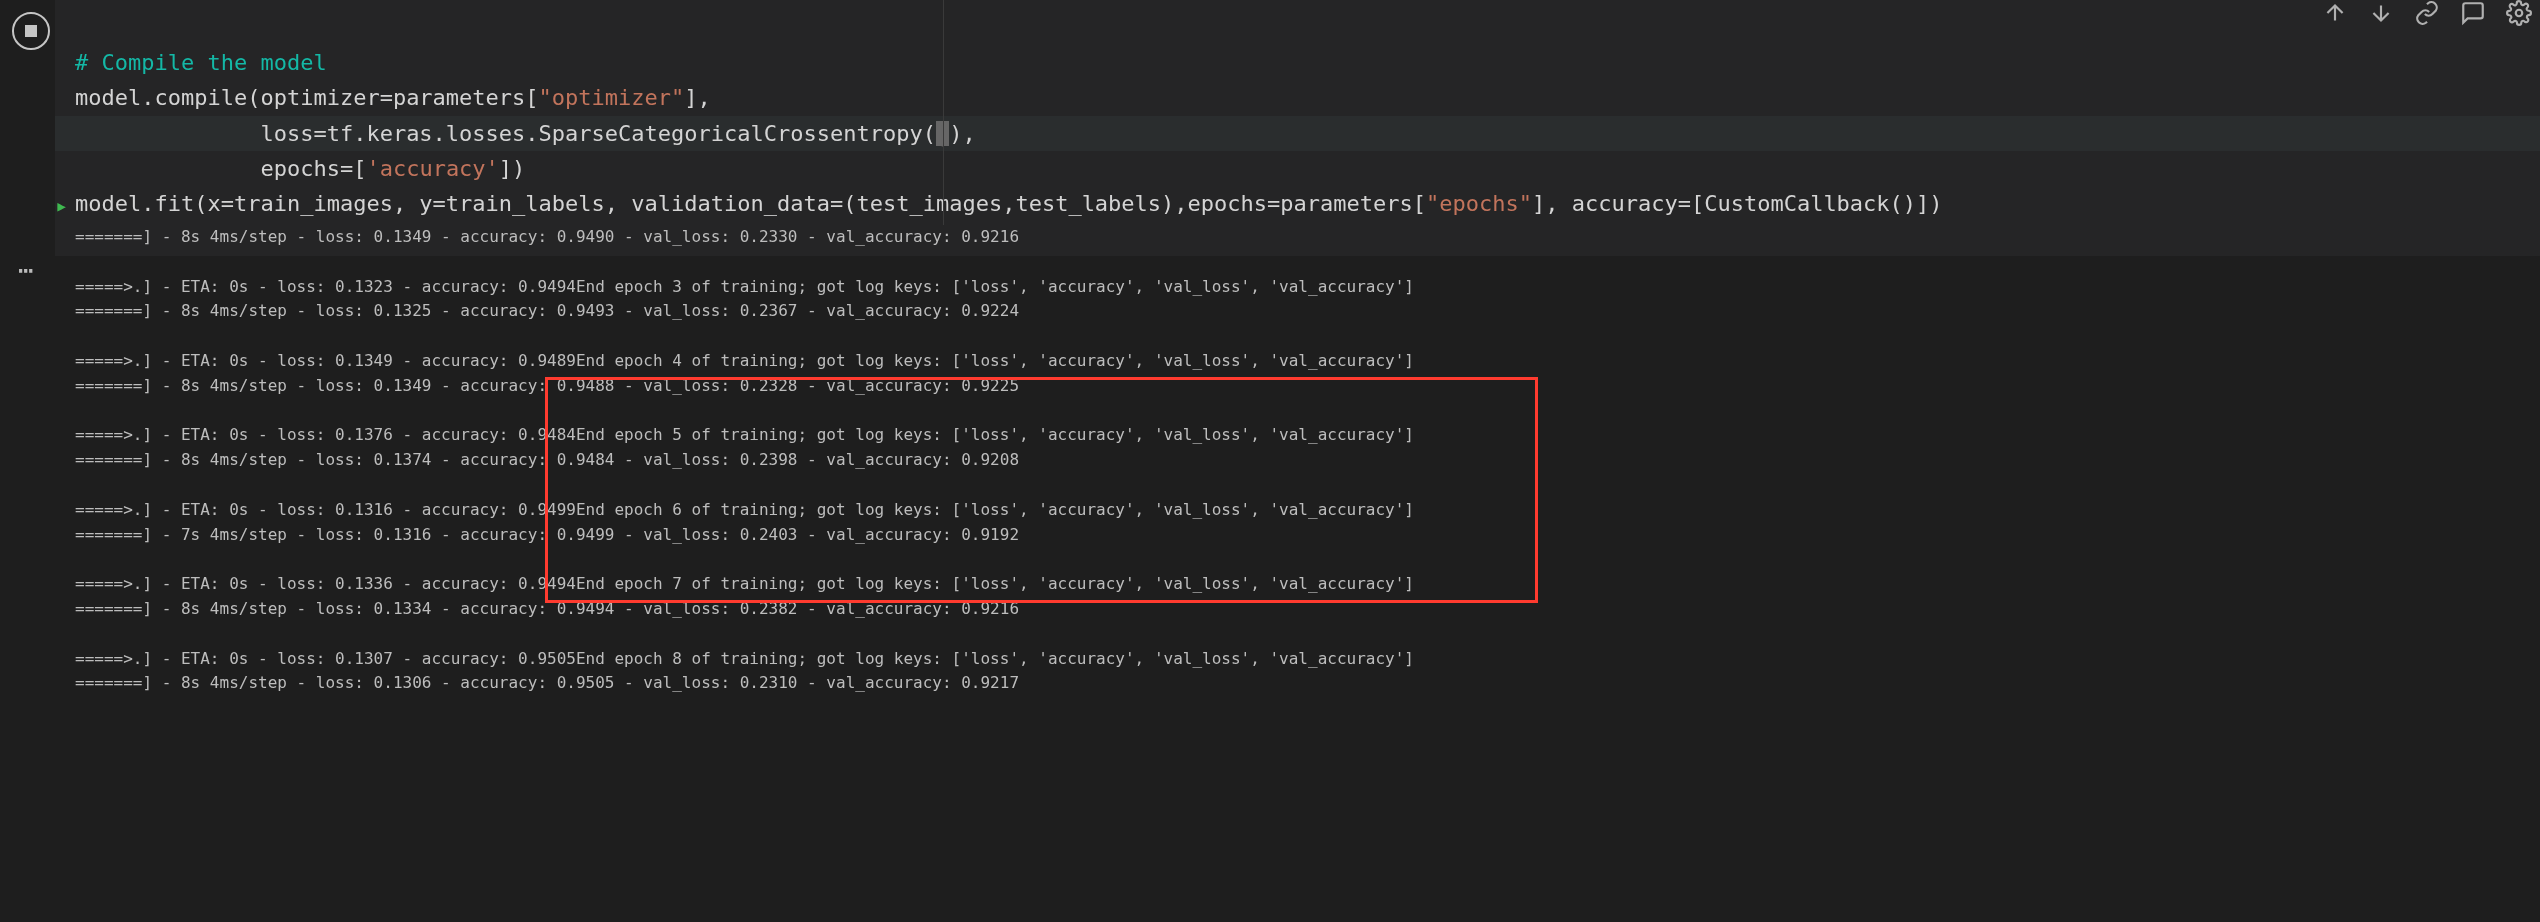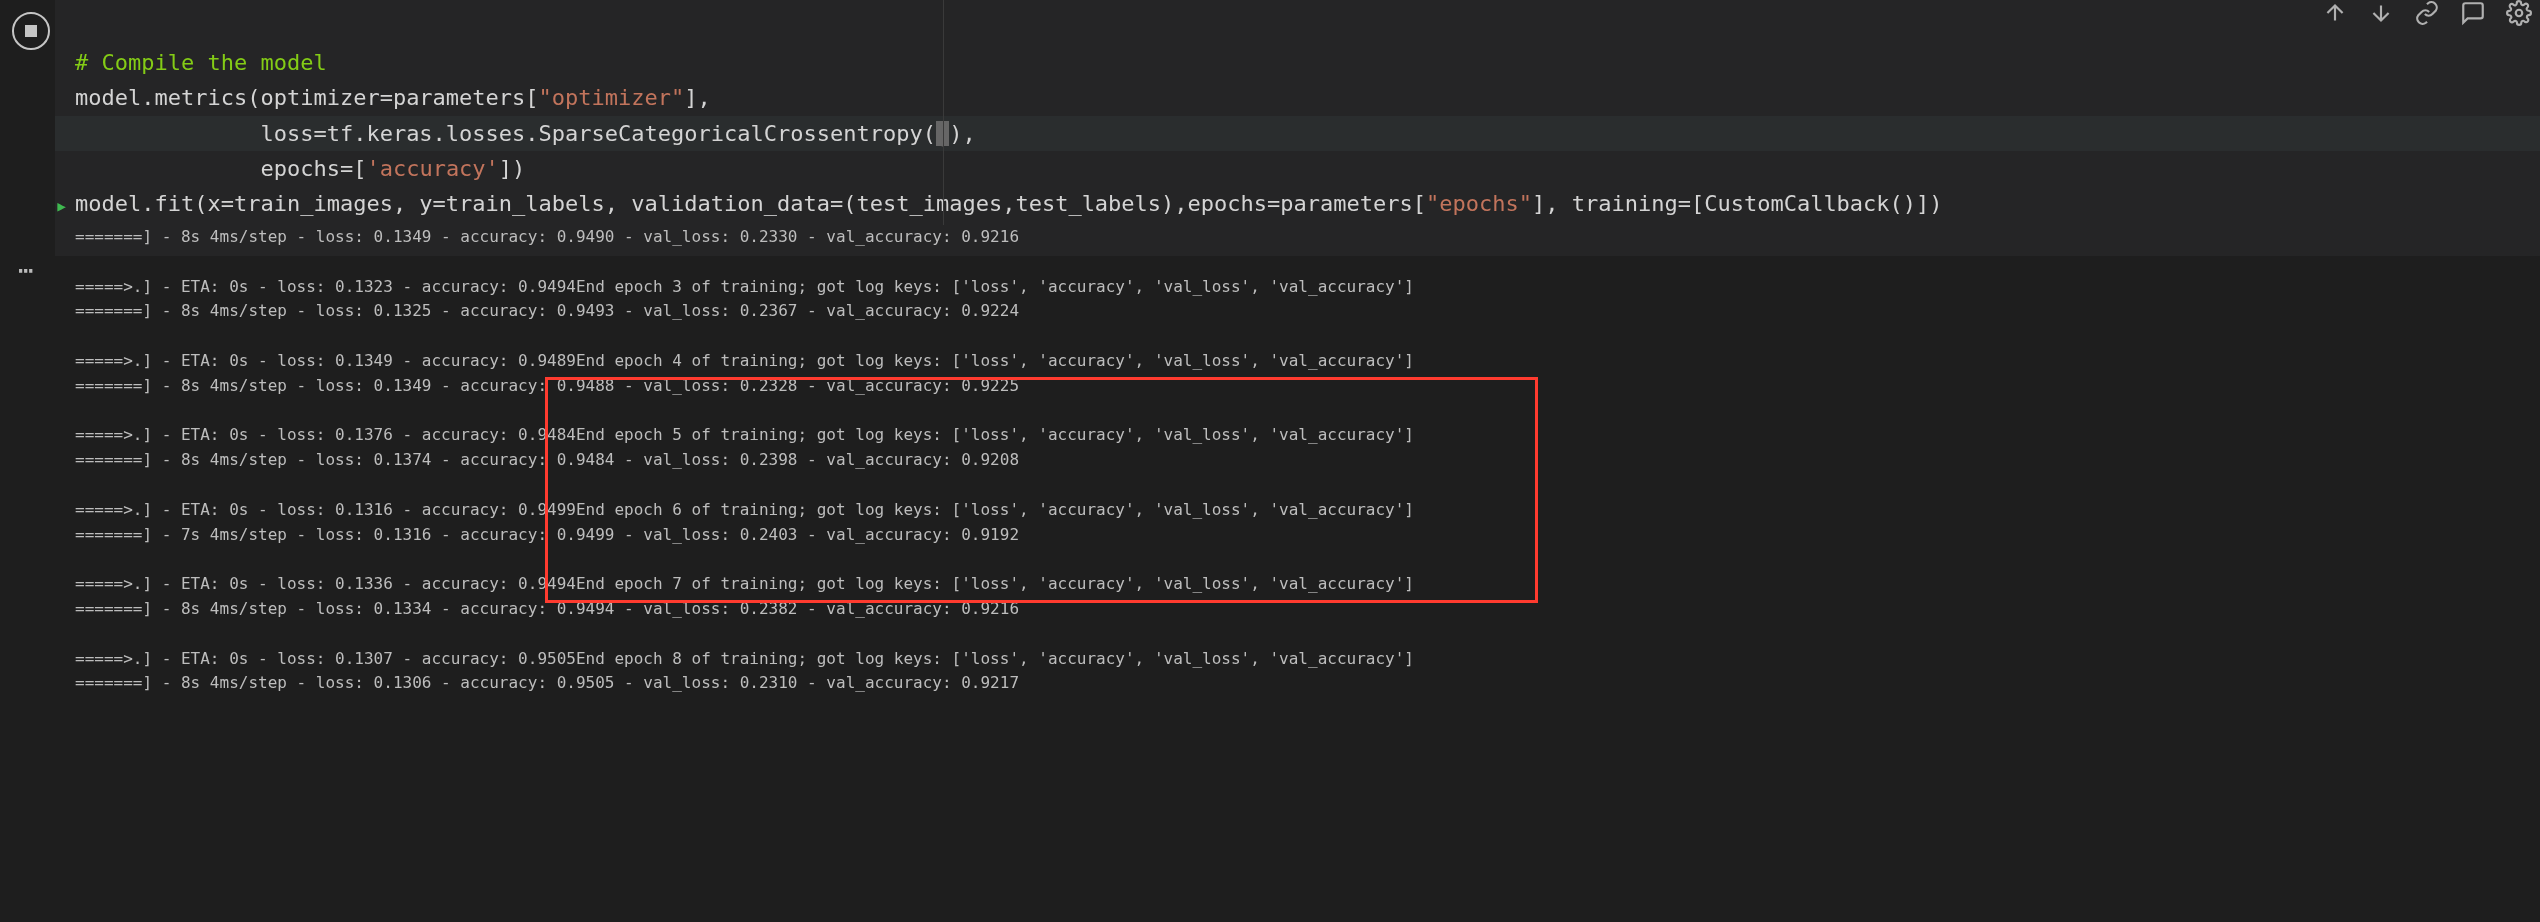--- a/index.html
+++ b/index.html
@@ -71,21 +71,21 @@
   .ruler {
     position: absolute;
     top: 0;
     left: 888px;
     width: 1px;
     height: 225px;
     background: #3a3a3a;
     pointer-events: none;
   }
   
-  .c-green   { color: #84cc16; }
+  .c-green   { color: #14b8a6; }
   .c-str     { color: #c2745c; }
   .c-cursor  { background: #666; color:#666; }
   .line-hl {
     background: #2a2d2e;
     display: inline-block;
     margin-left: -20px;
     padding-left: 20px;
     width: calc(100% + 20px);
   }
   .exec-marker {
@@ -120,24 +120,24 @@
 
 <div class="gutter">
   <div class="stop-btn">
     <div class="square"></div>
   </div>
   <div class="more-dots">⋯</div>
 </div>
 
 <div class="code-area">
 <span class="exec-marker">▸</span><span class="c-green"># Compile the model</span>
-<span><span>model.metrics(optimizer=parameters[</span><span class="c-str">"optimizer"</span><span>],</span></span>
+<span><span>model.compile(optimizer=parameters[</span><span class="c-str">"optimizer"</span><span>],</span></span>
 <span class="line-hl"><span>              loss=tf.keras.losses.SparseCategoricalCrossentropy(</span><span class="c-cursor">|</span><span>),</span></span>
 <span><span>              epochs=[</span><span class="c-str">'accuracy'</span><span>])</span></span>
-<span><span>model.fit(x=train_images, y=train_labels, validation_data=(test_images,test_labels),epochs=parameters[</span><span class="c-str">"epochs"</span><span>], training=[CustomCallback()])</span></span>
+<span><span>model.fit(x=train_images, y=train_labels, validation_data=(test_images,test_labels),epochs=parameters[</span><span class="c-str">"epochs"</span><span>], accuracy=[CustomCallback()])</span></span>
   <div class="ruler"></div>
 </div>
 
 <div class="output-area" id="output-area">=======] - 8s 4ms/step - loss: 0.1349 - accuracy: 0.9490 - val_loss: 0.2330 - val_accuracy: 0.9216
 
 =====&gt;.] - ETA: 0s - loss: 0.1323 - accuracy: 0.9494End epoch 3 of training; got log keys: ['loss', 'accuracy', 'val_loss', 'val_accuracy']
 =======] - 8s 4ms/step - loss: 0.1325 - accuracy: 0.9493 - val_loss: 0.2367 - val_accuracy: 0.9224
 
 =====&gt;.] - ETA: 0s - loss: 0.1349 - accuracy: 0.9489End epoch 4 of training; got log keys: ['loss', 'accuracy', 'val_loss', 'val_accuracy']
 =======] - 8s 4ms/step - loss: 0.1349 - accuracy: 0.9488 - val_loss: 0.2328 - val_accuracy: 0.9225

